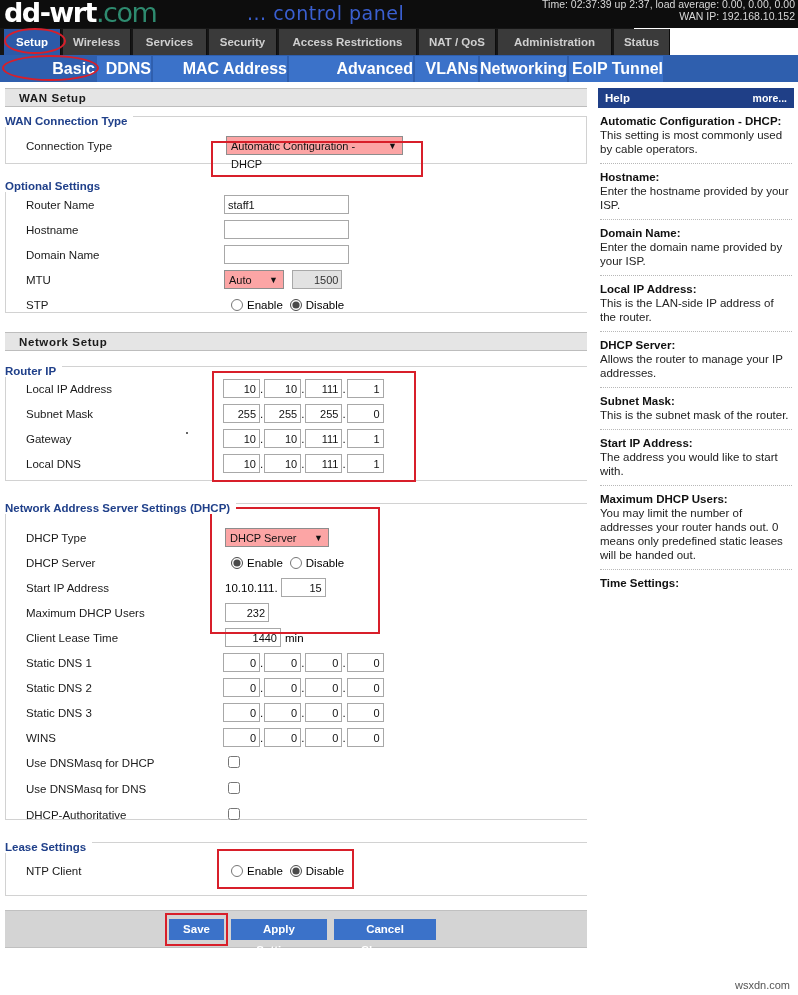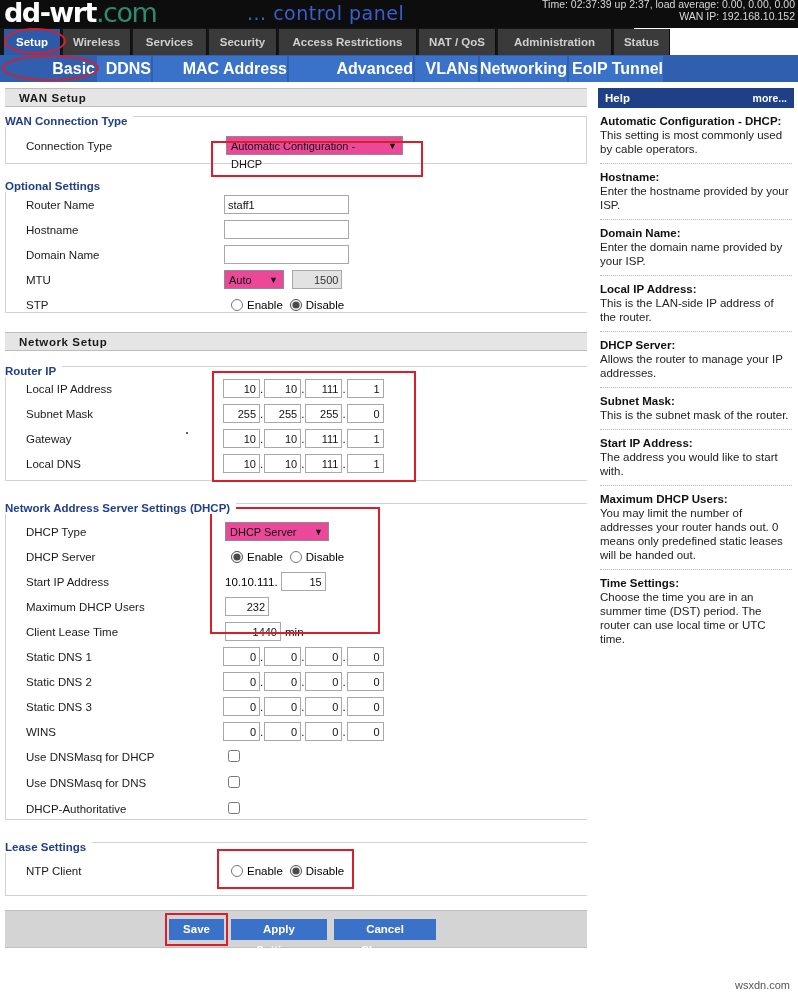--- a/index.html
+++ b/index.html
@@ -148,21 +148,21 @@
     position: absolute; left: 20px;
     font-size: 11.5px;
     color: #1a1a1a;
   }
   .row .ctl { position: absolute; left: 218px; }
   .fakesel {
     display: inline-block;
     position: relative;
     height: 19px;
     border: 1px solid #8d8d8d;
-    background: #ec4899;
+    background: #fca5a5;
     font-size: 11px;
     color: #111;
     line-height: 18px;
     padding: 0 20px 0 4px;
     cursor: pointer;
     vertical-align: middle;
   }
   .fakesel .arr {
     position: absolute; right: 5px; top: 0;
     font-size: 9px; color: #111;
@@ -380,21 +380,21 @@
             <input class="txt octet" value="10" style=""><span class="dot">.</span><input class="txt octet" value="10" style=""><span class="dot">.</span><input class="txt octet" value="111" style=""><span class="dot">.</span><input class="txt octet" value="1" style="">
           </span>
         </div>
       </div>
       <div class="redbox" style="left:207px;top:5px;width:204px;height:111px"></div>
     </div>
 
     <div class="grp" style="margin-top:22px">
       <div class="grp-legend">Network Address Server Settings (DHCP)</div>
       <div class="grp-box" style="height:317px;border-right:none;">
-        <div class="row" style="margin-top:8px">
+        <div class="row" style="margin-top:14px">
           <span class="lbl">DHCP Type</span>
           <span class="ctl" style="left:219px">
             <span class="fakesel" style="width:104px">
               <span>DHCP Server</span>
               <span class="arr">▼</span>
             </span>
           </span>
         </div>
         <div class="row">
           <span class="lbl">DHCP Server</span>
@@ -537,19 +537,18 @@
       <div class="help-item">
         <div class="help-t">Start IP Address:</div>
         <div class="help-d">The address you would like to start with.</div>
       </div>
       <div class="help-item">
         <div class="help-t">Maximum DHCP Users:</div>
         <div class="help-d">You may limit the number of addresses your router hands out. 0 means only predefined static leases will be handed out.</div>
       </div>
       <div class="help-item">
         <div class="help-t">Time Settings:</div>
-        <div class="help-d">Choose the time you are in an summer time (DST) period. The router can use local time or UTC time.</div>
       </div>
     </div>
   </div>
 
   <div class="watermark">wsxdn.com</div>
 </div>
 
 </body></html>

